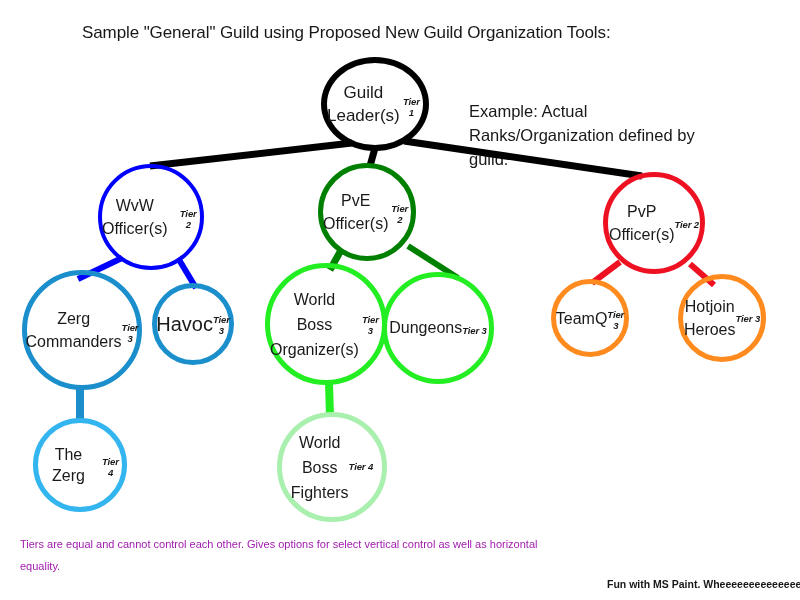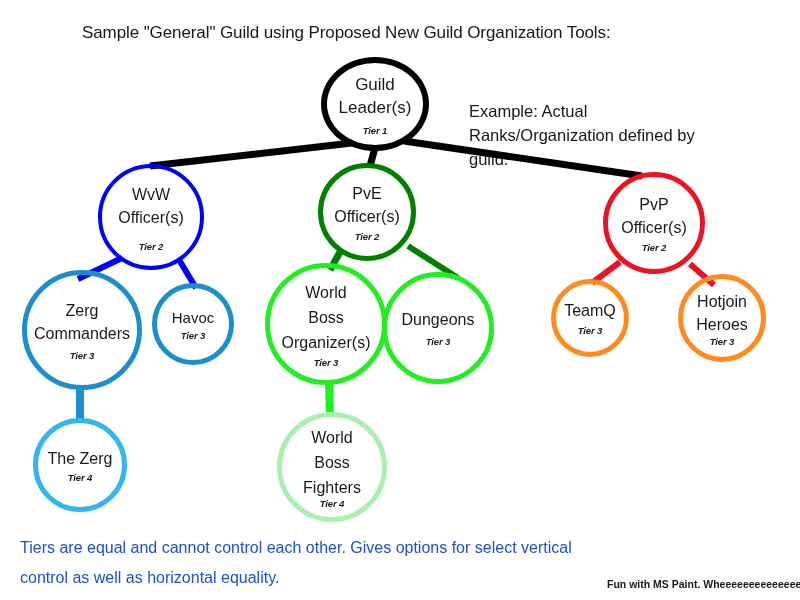--- a/index.html
+++ b/index.html
@@ -42,42 +42,42 @@
     font-size: 16.5px;
     line-height: 24px;
     width: 230px;
     color: #181818;
     margin-top: 40px;
   }
   .footer-note {
     position: absolute;
     left: 20px;
     top: 533px;
-    font-size: 16px;
-    line-height: 30px;
+    font-size: 11px;
+    line-height: 22px;
     width: 560px;
-    color: #1d4ed8;
+    color: #a21caf;
   }
   .credit-text {
     position: absolute;
     left: 607px;
     top: 578px;
     font-size: 10.5px;
     font-weight: 700;
     white-space: nowrap;
     color: #181818;
   }
   .node {
     position: absolute;
     box-sizing: border-box;
     border-style: solid;
     border-radius: 50%;
     background: transparent;
     display: flex;
-    flex-direction: column;
+    flex-direction: row;
     align-items: center;
     justify-content: center;
     text-align: center;
   }
   .node .label {
     color: #1a1a1a;
     white-space: pre-line;
   }
   .node .tier {
     color: #1a1a1a;
@@ -131,21 +131,21 @@
         <div class="label" style="font-size: 16px; line-height: 23px;">PvP
 Officer(s)</div>
         <div class="tier" style="margin-top: 3px;">Tier 2</div>
       </div>
       <div class="node" style="left: 22px; top: 270px; width: 120px; height: 120px; border-width: 5px; border-color: rgb(27, 143, 204);">
         <div class="label" style="font-size: 16px; line-height: 23px;">Zerg
 Commanders</div>
         <div class="tier" style="margin-top: 5px;">Tier 3</div>
       </div>
       <div class="node" style="left: 152px; top: 283px; width: 82px; height: 82px; border-width: 5px; border-color: rgb(27, 143, 204);">
-        <div class="label" style="font-size: 15px; line-height: 21px;">Havoc</div>
+        <div class="label" style="font-size: 20px; line-height: 21px;">Havoc</div>
         <div class="tier" style="margin-top: 2px;">Tier 3</div>
       </div>
       <div class="node" style="left: 265px; top: 263px; width: 122px; height: 122px; border-width: 5px; border-color: rgb(34, 238, 34);">
         <div class="label" style="font-size: 16px; line-height: 25px;">World
 Boss
 Organizer(s)</div>
         <div class="tier" style="margin-top: 2px;">Tier 3</div>
       </div>
       <div class="node" style="left: 382px; top: 272px; width: 112px; height: 112px; border-width: 5px; border-color: rgb(34, 238, 34); align-items: center;">
         <div class="label" style="font-size: 16px; line-height: 22px;">Dungeons</div>

